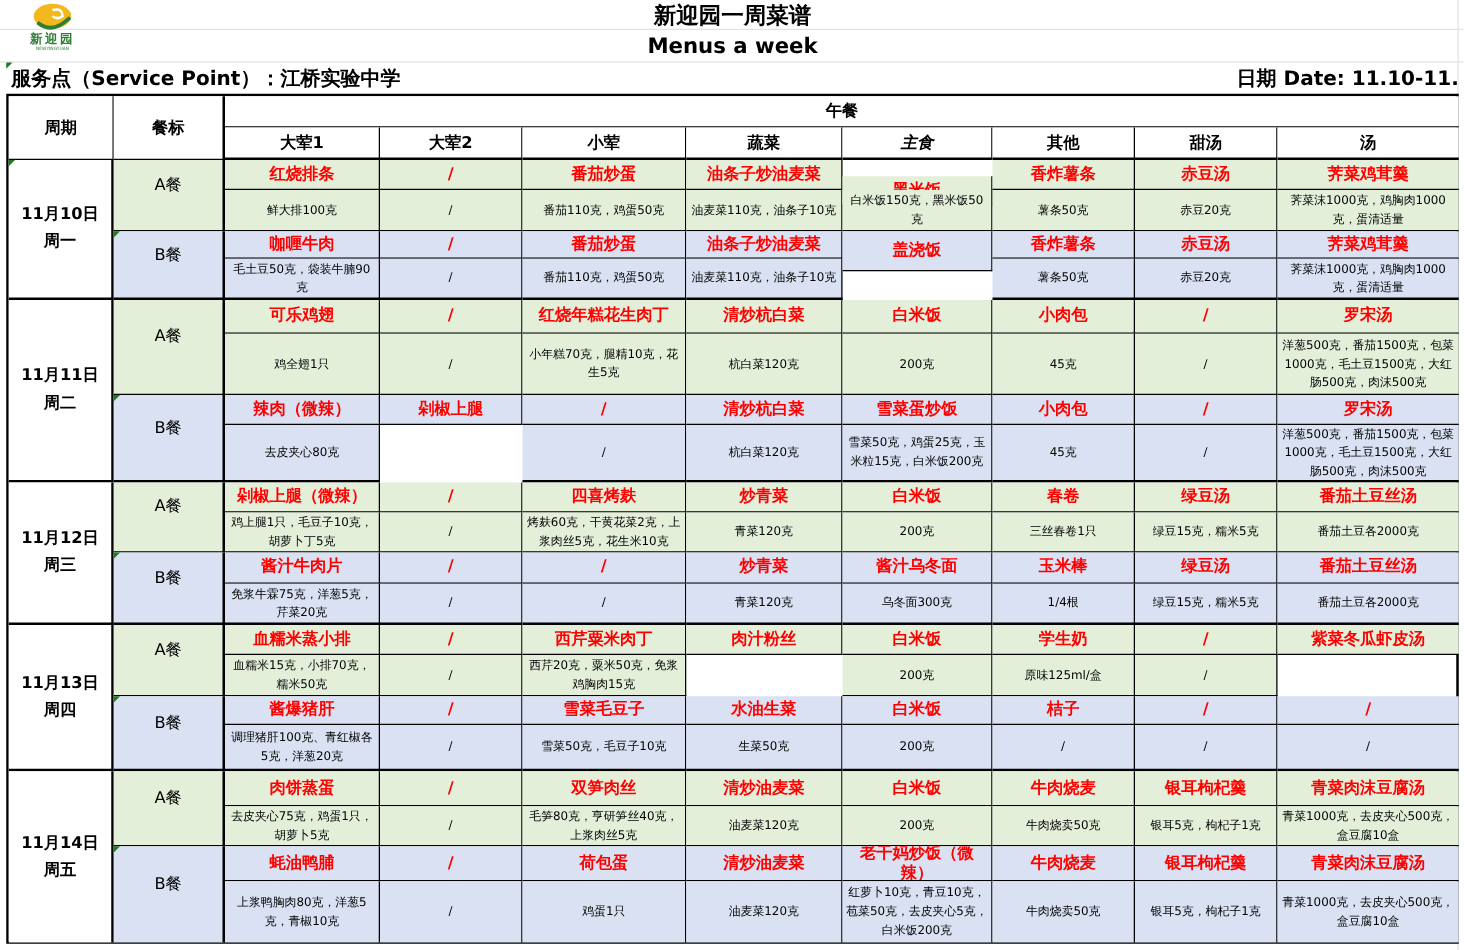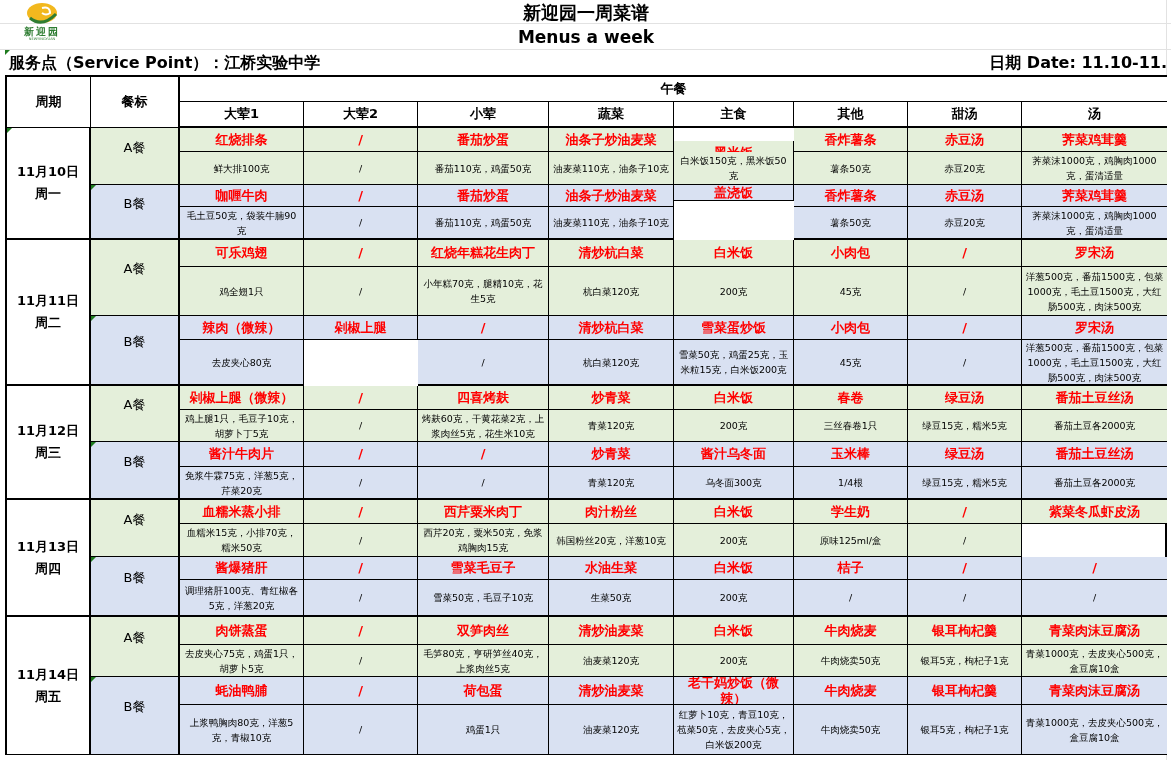--- a/index.html
+++ b/index.html
@@ -57,21 +57,21 @@
 <div class="date-label">日期 Date:  11.10-11.</div>
 
 <div class="menu-table" id="menu-table">
   <div class="cell hdr" style="left:0;top:0;width:84px;height:51px;">周期</div>
   <div class="cell hdr" style="left:84px;top:0;width:89px;height:51px;border-right:2px solid #000;">餐标</div>
   <div class="cell hdr" style="left:173px;top:0;width:987px;height:25px;border-right:none;">午餐</div>
 <div class="cell hdr" style="left: 173px; top: 25px; width: 124px; height: 26px; border-bottom: 2px solid rgb(0, 0, 0);">大荤1</div>
     <div class="cell hdr" style="left: 297px; top: 25px; width: 114px; height: 26px; border-bottom: 2px solid rgb(0, 0, 0);">大荤2</div>
     <div class="cell hdr" style="left: 411px; top: 25px; width: 131px; height: 26px; border-bottom: 2px solid rgb(0, 0, 0);">小荤</div>
     <div class="cell hdr" style="left: 542px; top: 25px; width: 125px; height: 26px; border-bottom: 2px solid rgb(0, 0, 0);">蔬菜</div>
-    <div class="cell hdr" style="left: 667px; top: 25px; width: 120px; height: 26px; border-bottom: 2px solid rgb(0, 0, 0);">主食</div>
+    <div class="cell hdr" style="left: 667px; top: 25px; width: 120px; height: 26px; border-bottom: 2px solid rgb(0, 0, 0); font-style: italic;">主食</div>
     <div class="cell hdr" style="left: 787px; top: 25px; width: 114px; height: 26px; border-bottom: 2px solid rgb(0, 0, 0);">其他</div>
     <div class="cell hdr" style="left: 901px; top: 25px; width: 114px; height: 26px; border-bottom: 2px solid rgb(0, 0, 0);">甜汤</div>
     <div class="cell hdr" style="left: 1015px; top: 25px; width: 145px; height: 26px; border-right: none; border-bottom: 2px solid rgb(0, 0, 0);">汤</div>
     <div class="cell day thick-bottom" style="left: 0px; top: 51px; width: 84px; height: 112px;">
       <span>11月10日</span>
       <span>周一</span>
     </div>
     <div class="cell meal bg-a" style="left: 84px; top: 51px; width: 89px; height: 57px; border-right: 2px solid rgb(0, 0, 0); align-items: flex-start; padding-top: 10.5px;">A餐</div>
     <div class="cell dish bg-a" style="left: 173px; top: 51px; width: 124px; height: 24px;">红烧排条</div>
     <div class="cell ing bg-a" style="left: 173px; top: 75px; width: 124px; height: 33px;">鲜大排100克</div>
@@ -91,21 +91,21 @@
     <div class="cell ing bg-a" style="left: 1015px; top: 75px; width: 145px; height: 33px; border-right: none;">荠菜沫1000克，鸡胸肉1000克，蛋清适量</div>
     <div class="cell meal bg-b" style="left: 84px; top: 108px; width: 89px; height: 55px; border-right: 2px solid rgb(0, 0, 0); align-items: flex-start; padding-top: 9.5px; border-bottom: 2px solid rgb(0, 0, 0);">B餐</div>
     <div class="cell dish bg-b" style="left: 173px; top: 108px; width: 124px; height: 22px;">咖喱牛肉</div>
     <div class="cell ing bg-b" style="left: 173px; top: 130px; width: 124px; height: 33px; border-bottom: 2px solid rgb(0, 0, 0);">毛土豆50克，袋装牛腩90克</div>
     <div class="cell dish bg-b" style="left: 297px; top: 108px; width: 114px; height: 22px;">/</div>
     <div class="cell ing bg-b" style="left: 297px; top: 130px; width: 114px; height: 33px; border-bottom: 2px solid rgb(0, 0, 0);">/</div>
     <div class="cell dish bg-b" style="left: 411px; top: 108px; width: 131px; height: 22px;">番茄炒蛋</div>
     <div class="cell ing bg-b" style="left: 411px; top: 130px; width: 131px; height: 33px; border-bottom: 2px solid rgb(0, 0, 0);">番茄110克，鸡蛋50克</div>
     <div class="cell dish bg-b" style="left: 542px; top: 108px; width: 125px; height: 22px;">油条子炒油麦菜</div>
     <div class="cell ing bg-b" style="left: 542px; top: 130px; width: 125px; height: 33px; border-bottom: 2px solid rgb(0, 0, 0);">油麦菜110克，油条子10克</div>
-    <div class="cell dish bg-b" style="left: 667px; top: 108px; width: 120px; height: 16px;">盖浇饭</div>
+    <div class="cell dish bg-b" style="left: 667px; top: 108px; width: 120px; height: 32px;">盖浇饭</div>
     <div class="cell dish bg-b" style="left: 787px; top: 108px; width: 114px; height: 22px;">香炸薯条</div>
     <div class="cell ing bg-b" style="left: 787px; top: 130px; width: 114px; height: 33px; border-bottom: 2px solid rgb(0, 0, 0);">薯条50克</div>
     <div class="cell dish bg-b" style="left: 901px; top: 108px; width: 114px; height: 22px;">赤豆汤</div>
     <div class="cell ing bg-b" style="left: 901px; top: 130px; width: 114px; height: 33px; border-bottom: 2px solid rgb(0, 0, 0);">赤豆20克</div>
     <div class="cell dish bg-b" style="left: 1015px; top: 108px; width: 145px; height: 22px; border-right: none;">荠菜鸡茸羹</div>
     <div class="cell ing bg-b" style="left: 1015px; top: 130px; width: 145px; height: 33px; border-right: none; border-bottom: 2px solid rgb(0, 0, 0);">荠菜沫1000克，鸡胸肉1000克，蛋清适量</div>
     <div class="green-tick" style="left: 84px; top: 108px;"></div>
     <div class="green-tick" style="left: 0px; top: 51px;"></div>
     <div class="cell day thick-bottom" style="left: 0px; top: 163px; width: 84px; height: 146px;">
       <span>11月11日</span>
@@ -189,21 +189,20 @@
       <span>周四</span>
     </div>
     <div class="cell meal bg-a" style="left: 84px; top: 423px; width: 89px; height: 57px; border-right: 2px solid rgb(0, 0, 0); align-items: flex-start; padding-top: 10.5px;">A餐</div>
     <div class="cell dish bg-a" style="left: 173px; top: 423px; width: 124px; height: 24px;">血糯米蒸小排</div>
     <div class="cell ing bg-a" style="left: 173px; top: 447px; width: 124px; height: 33px;">血糯米15克，小排70克，糯米50克</div>
     <div class="cell dish bg-a" style="left: 297px; top: 423px; width: 114px; height: 24px;">/</div>
     <div class="cell ing bg-a" style="left: 297px; top: 447px; width: 114px; height: 33px;">/</div>
     <div class="cell dish bg-a" style="left: 411px; top: 423px; width: 131px; height: 24px;">西芹粟米肉丁</div>
     <div class="cell ing bg-a" style="left: 411px; top: 447px; width: 131px; height: 33px;">西芹20克，粟米50克，免浆鸡胸肉15克</div>
     <div class="cell dish bg-a" style="left: 542px; top: 423px; width: 125px; height: 24px;">肉汁粉丝</div>
-    <div class="cell ing bg-a" style="left: 542px; top: 447px; width: 125px; height: 33px;">韩国粉丝20克，洋葱10克</div>
     <div class="cell dish bg-a" style="left: 667px; top: 423px; width: 120px; height: 24px;">白米饭</div>
     <div class="cell ing bg-a" style="left: 667px; top: 447px; width: 120px; height: 33px;">200克</div>
     <div class="cell dish bg-a" style="left: 787px; top: 423px; width: 114px; height: 24px;">学生奶</div>
     <div class="cell ing bg-a" style="left: 787px; top: 447px; width: 114px; height: 33px;">原味125ml/盒</div>
     <div class="cell dish bg-a" style="left: 901px; top: 423px; width: 114px; height: 24px;">/</div>
     <div class="cell ing bg-a" style="left: 901px; top: 447px; width: 114px; height: 33px;">/</div>
     <div class="cell dish bg-a" style="left: 1015px; top: 423px; width: 145px; height: 24px; border-right: none;">紫菜冬瓜虾皮汤</div>
     <div class="cell meal bg-b" style="left: 84px; top: 480px; width: 89px; height: 60px; border-right: 2px solid rgb(0, 0, 0); align-items: flex-start; padding-top: 12px; border-bottom: 2px solid rgb(0, 0, 0);">B餐</div>
     <div class="cell dish bg-b" style="left: 173px; top: 480px; width: 124px; height: 23px;">酱爆猪肝</div>
     <div class="cell ing bg-b" style="left: 173px; top: 503px; width: 124px; height: 37px; border-bottom: 2px solid rgb(0, 0, 0);">调理猪肝100克、青红椒各5克，洋葱20克</div>

